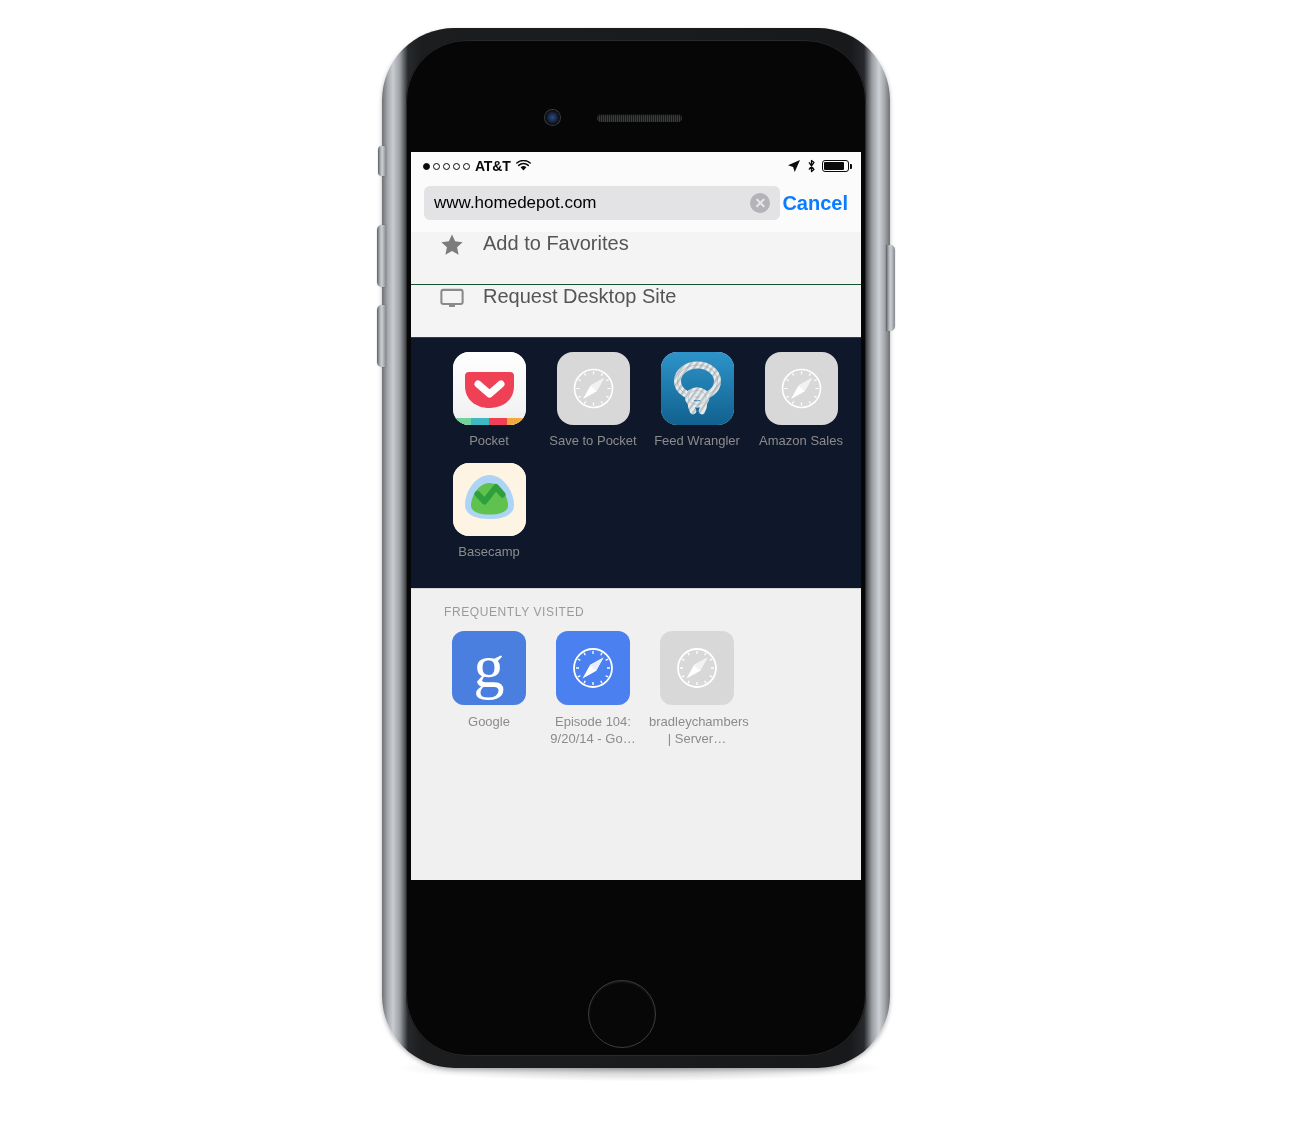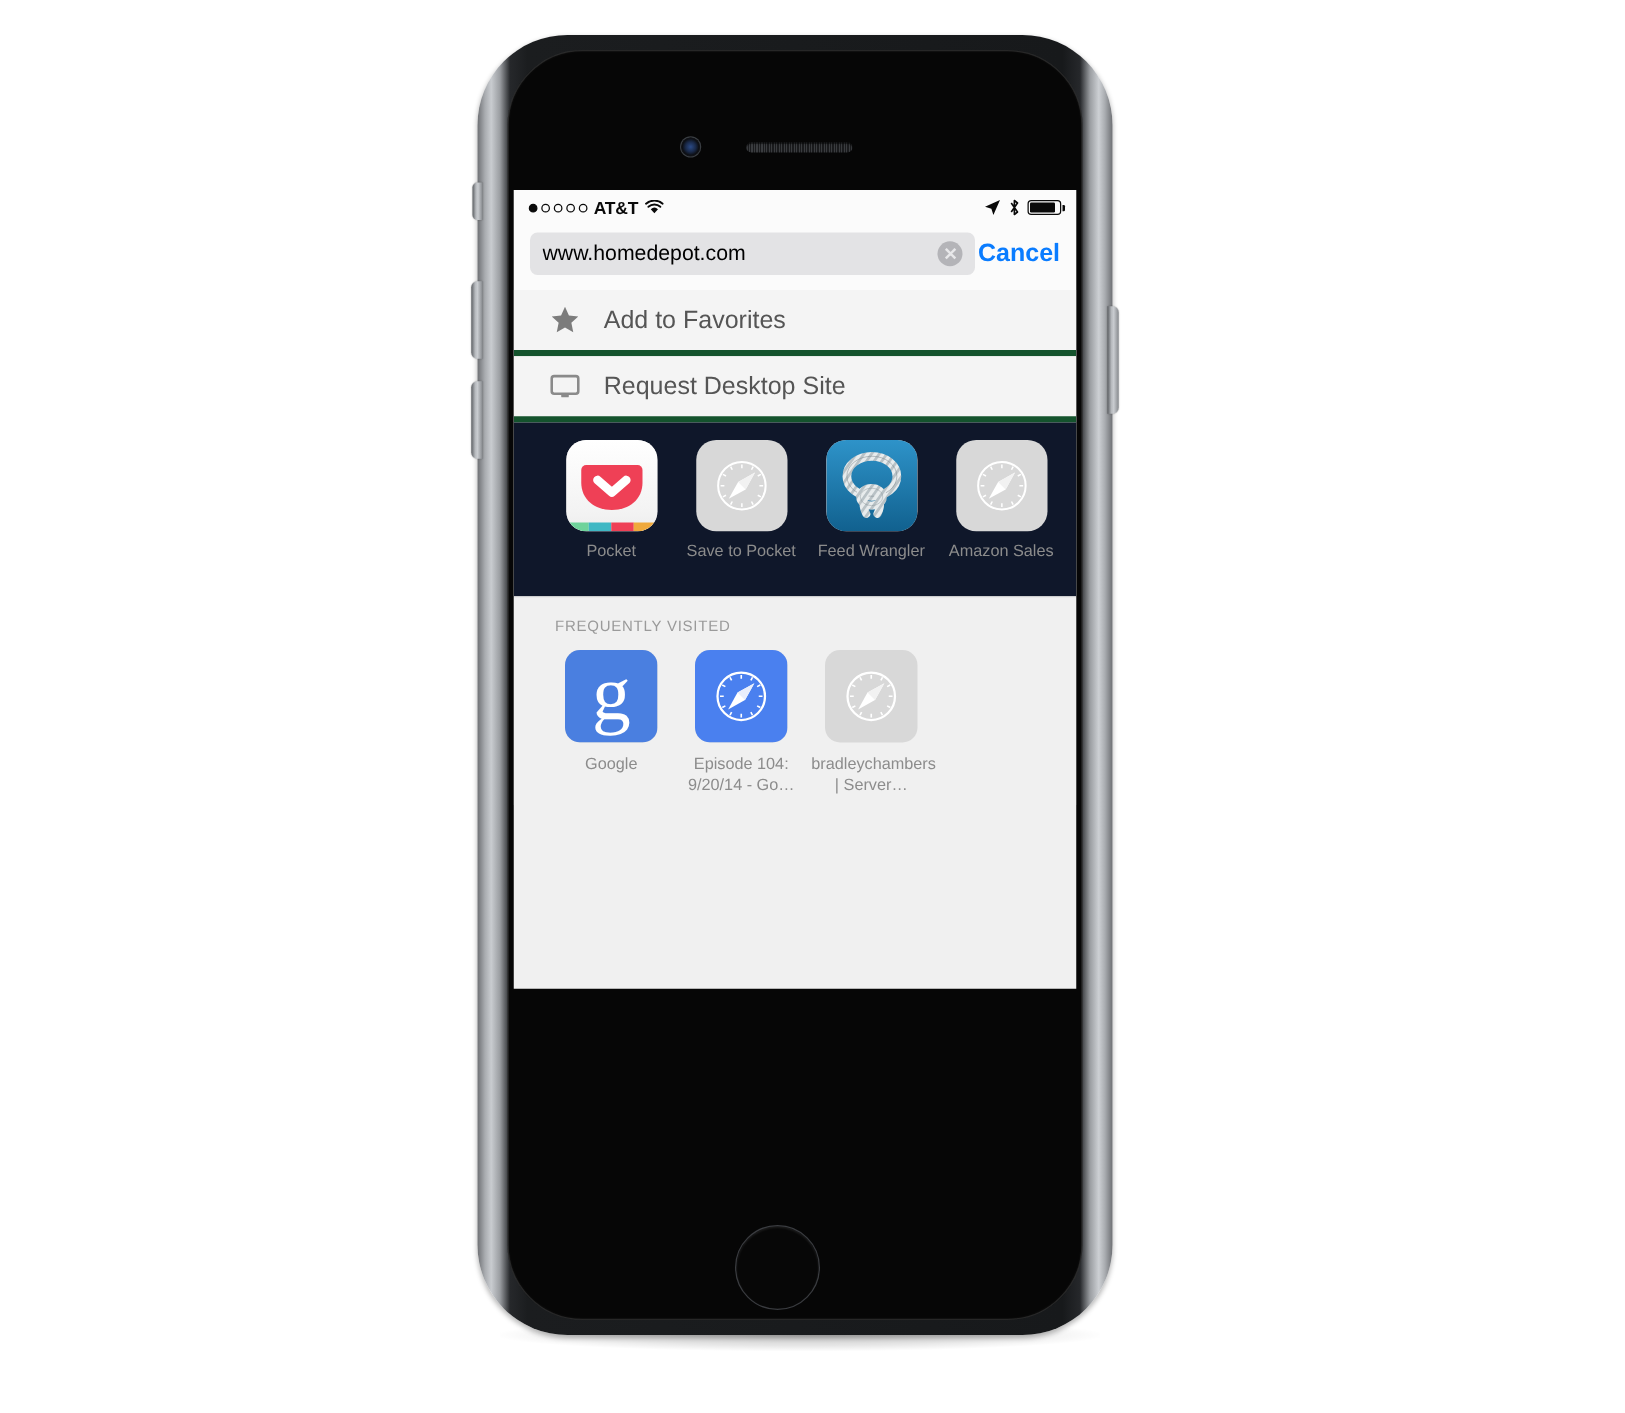--- a/index.html
+++ b/index.html
@@ -65,21 +65,21 @@
     box-shadow: 0 0 1px rgba(0,0,0,0.5);
   }
   .btn-mute  { left: 378px; top: 146px; width: 8px;  height: 30px; border-radius: 4px 0 0 4px; }
   .btn-volup { left: 377px; top: 225px; width: 9px;  height: 62px; border-radius: 5px 0 0 5px; }
   .btn-voldn { left: 377px; top: 305px; width: 9px;  height: 62px; border-radius: 5px 0 0 5px; }
   .btn-power { left: 886px; top: 245px; width: 9px;  height: 86px; border-radius: 0 5px 5px 0; }
 
   
   .screen {
     position: absolute; left: 411px; top: 152px;
-    width: 450px; height: 639px;
+    width: 450px; height: 728px;
     background: #f0f0f0; overflow: hidden;
   }
 
   
   .statusbar {
     height: 28px; background: #fbfbfb;
     display: flex; align-items: center; padding: 0 12px;
     font-size: 13px; color: #0a0a0a; font-weight: bold;
     position: relative;
   }
@@ -119,23 +119,23 @@
     width: 20px; height: 20px; border-radius: 50%; background: #b4b4b8;
     display: flex; align-items: center; justify-content: center;
     color: #e8e8ea; font-size: 14px; line-height: 1; font-weight: bold;
     flex: none;
   }
   .cancel-btn { font-size: 20px; color: #0a7cff; white-space: nowrap; font-weight: bold; }
 
   
   .sheet { background: #f4f4f4; }
   .action-row {
-    height: 53px; display: flex; align-items: center;
+    height: 53px; display: flex; 
     padding-left: 28px; gap: 18px;
-    border-bottom: 5px solid #14532d;
+    border-bottom: 1px solid #14532d;
     background: #f4f4f4;
   }
   .action-label { font-size: 20px; color: #555; }
   .icon-star { width: 26px; height: 26px; color: #7c7c7c; flex: none; }
   .icon-monitor { width: 26px; height: 26px; color: #8a8a8a; flex: none; }
 
   
   .app-section { background: #0f172a; padding: 14px 0 14px 0; }
   .app-grid { display: flex; flex-wrap: wrap; padding-left: 26px; }
   .app-cell {
@@ -355,20 +355,31 @@
                   <line x1="21.3" y1="27.5" x2="23.8" y2="28.8"></line>
                     <line x1="49.2" y1="44.2" x2="51.7" y2="45.5"></line>
                 </g>
                 <path d="M47 26 L33.5 33.5 L26 47 L39.5 39.5 Z" fill="#ffffff"></path>
                 <path d="M47 26 L33.5 33.5 L39.5 39.5 Z" fill="#f2f2f2"></path>
               </svg>
             </div>
             <div class="app-label">Amazon Sales</div>
           </div>
 
+          <div class="app-cell">
+            <div class="app-icon">
+              <div class="basecamp-bg"></div>
+              <svg viewBox="0 0 73 73" style="position:absolute;inset:0;width:100%;height:100%">
+                <path d="M36.5 12 C50 12 61 28 61 42 C61 52 50 56 36.5 56 C23 56 12 52 12 42 C12 28 23 12 36.5 12 Z" fill="#aed4f5"></path>
+                <path d="M36.5 20 C47 20 55 33 55 42.5 C55 49 46.5 51.5 36.5 51.5 C26.5 51.5 18 49 18 42.5 C18 33 26 20 36.5 20 Z" fill="#5fc14e"></path>
+                <path d="M24.5 31 L31.5 38.5 L43 24 L49.5 31.5" stroke="#2f9e3c" stroke-width="6" fill="none" stroke-linecap="round" stroke-linejoin="round"></path>
+              </svg>
+            </div>
+            <div class="app-label">Basecamp</div>
+          </div>
 
         </div>
       </div>
     </div>
 
     <div class="divider-thick"></div>
 
     <div class="fv-section">
       <div class="fv-header">FREQUENTLY VISITED</div>
       <div class="fv-grid">

